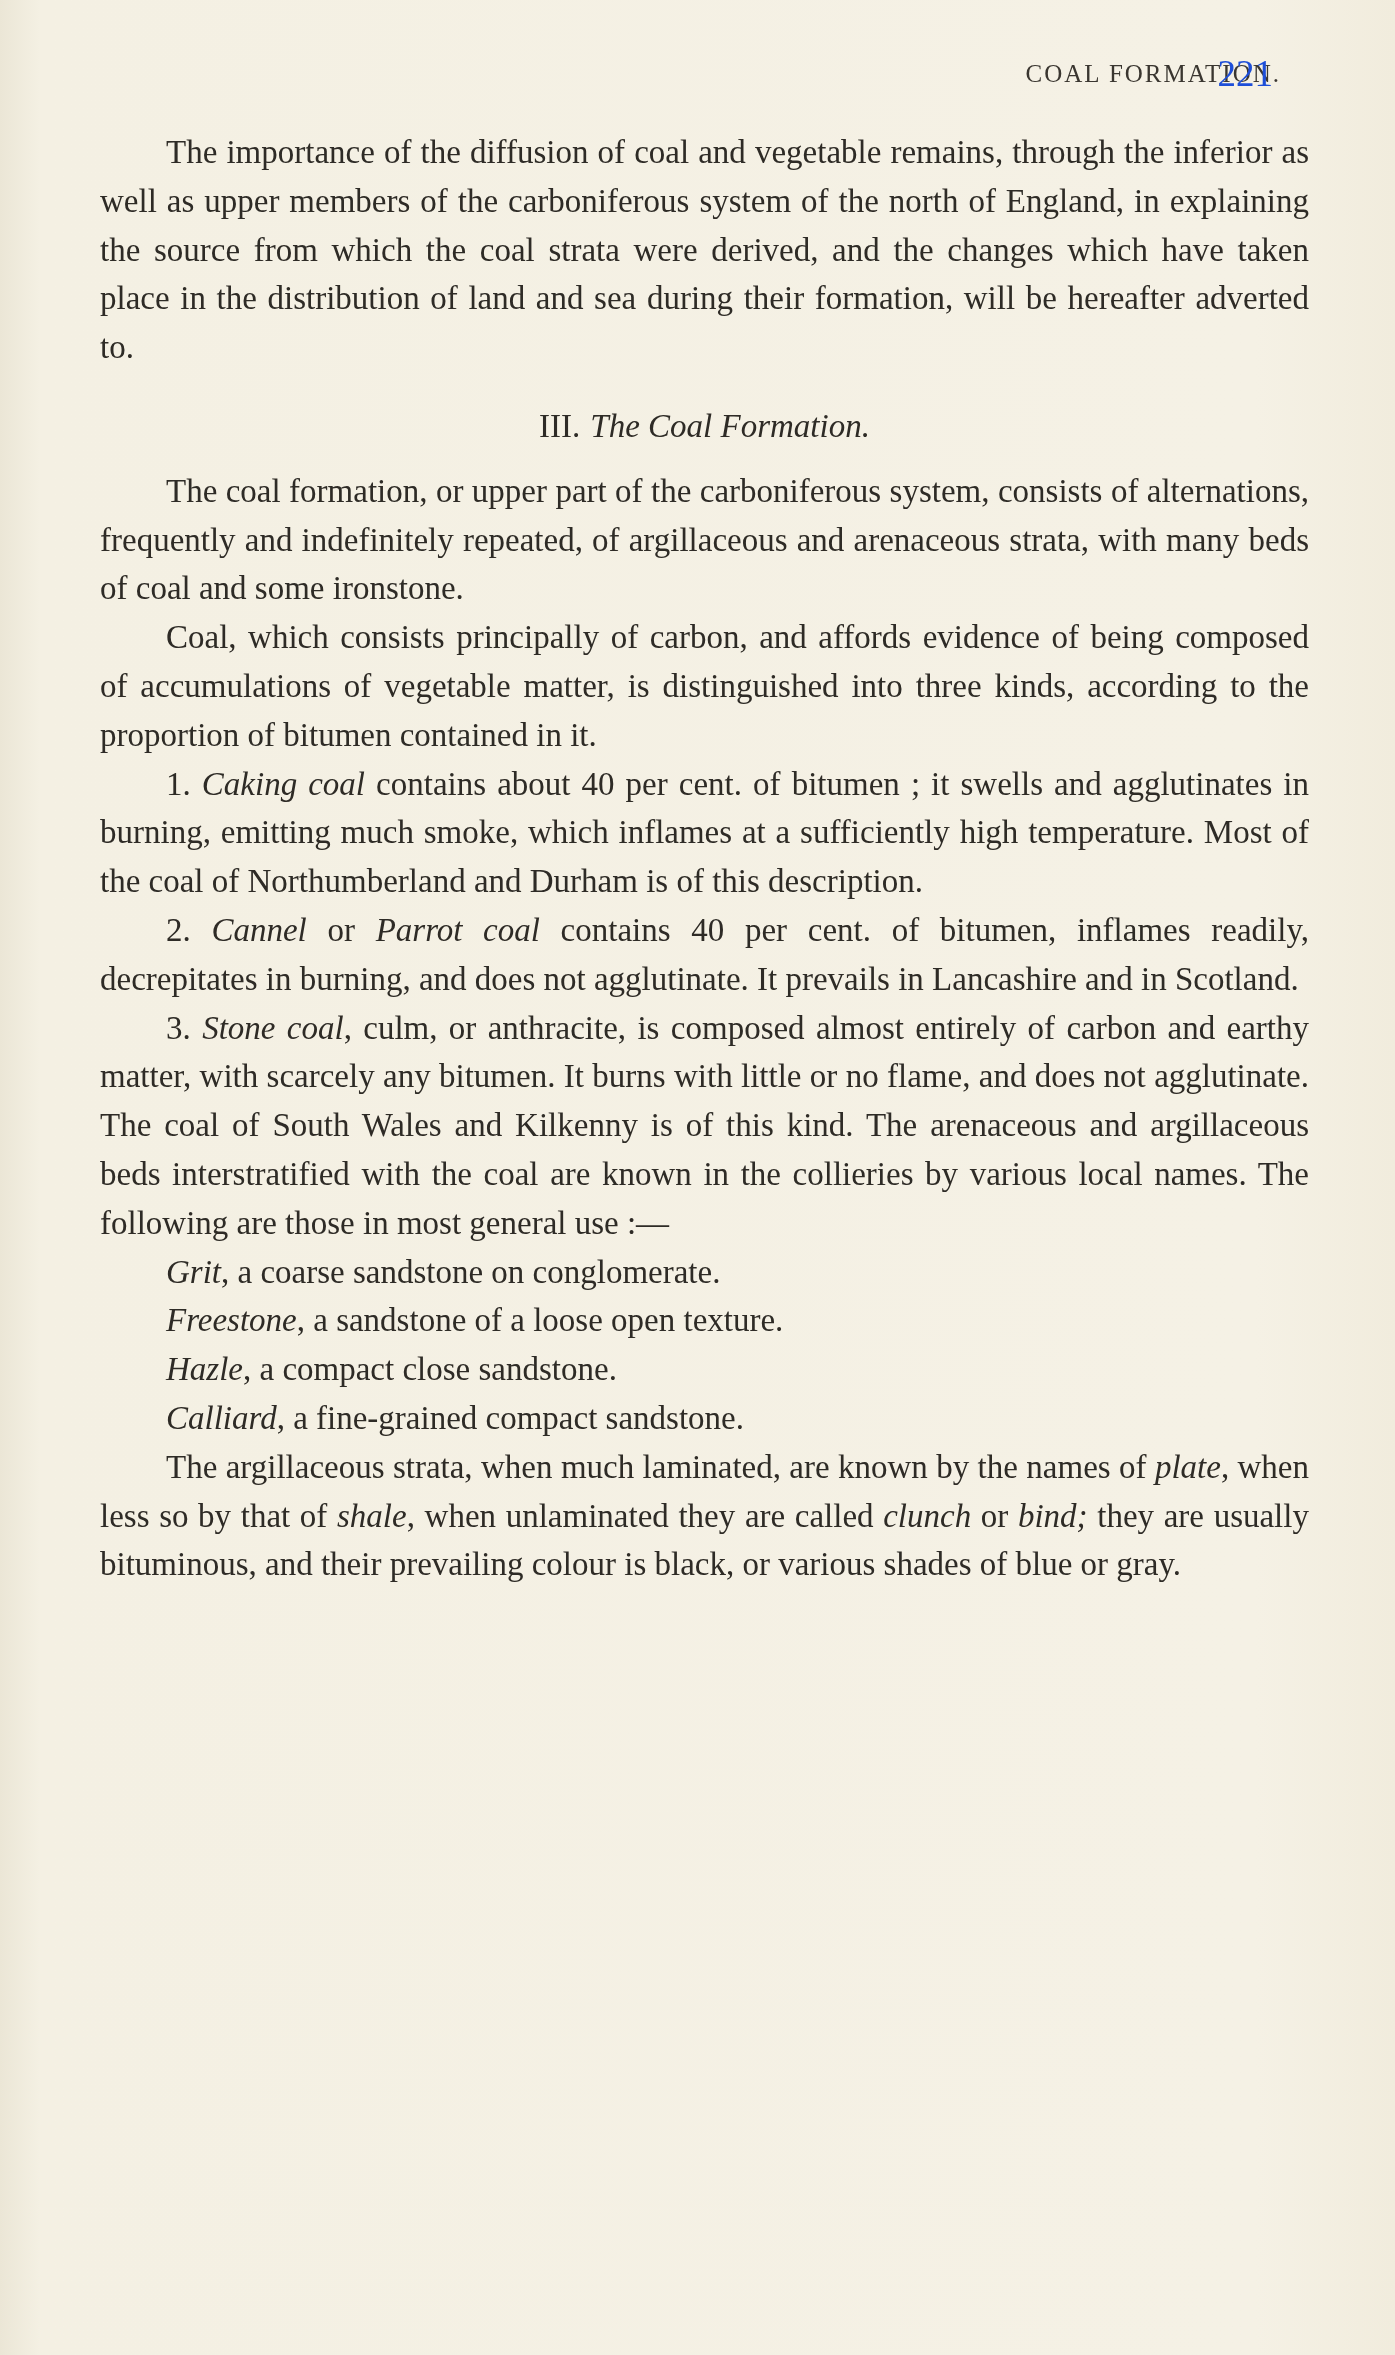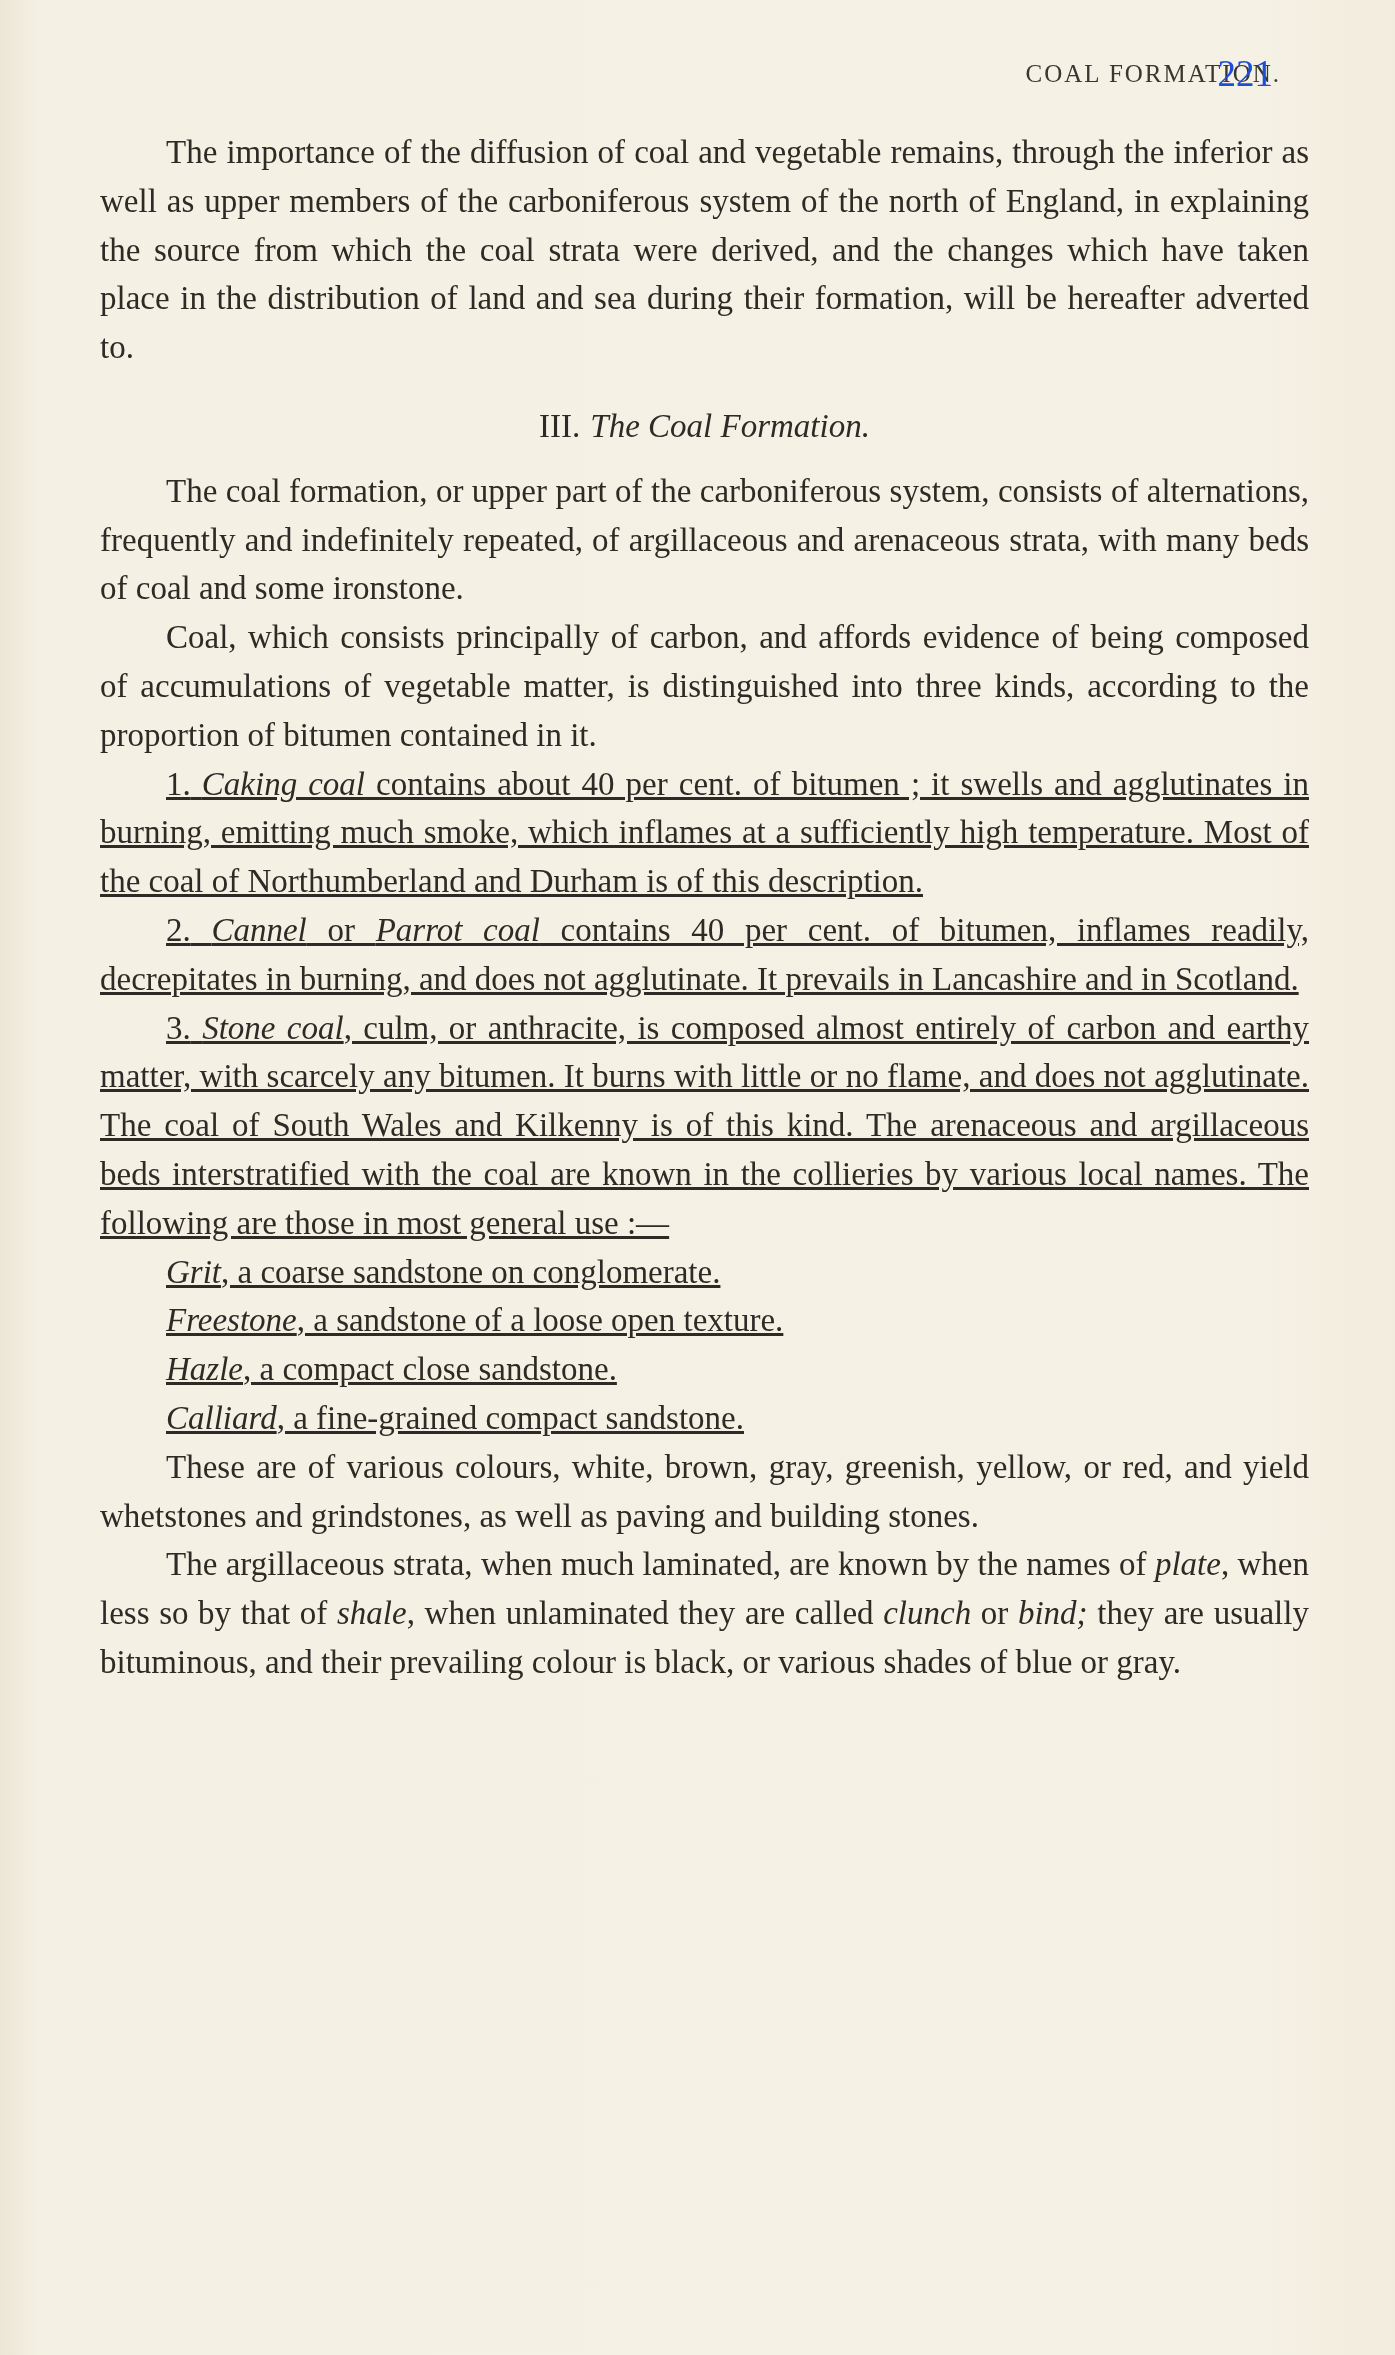--- a/index.html
+++ b/index.html
@@ -28,21 +28,21 @@
   .body-text {
     position: absolute; top: 128px; left: 72px; width: 1209px;
     font-size: 33px; line-height: 48.8px; text-align: justify; margin-left: 28px;
   }
   .body-text p { margin: 0; text-indent: 66px; }
   .section-title {
     text-align: center; margin: 30px 0 16px 0; font-size: 33px; text-indent: 0;
   }
   .section-title .num { margin-right: 10px; }
   .section-title i, .body-text i { font-style: italic; }
-  .list-item { text-indent: 66px; text-decoration: underline; }
+  .list-item { text-indent: 66px; }
 </style>
 </head>
 <body>
 
 <div class="page-bg"></div>
 
 <div class="running-head">
   <div class="head-title">COAL FORMATION.</div>
   <div class="page-number">221</div>
 </div>
@@ -61,16 +61,15 @@
 
   <p class="list-item"><span>2.</span> <i>Cannel</i><span> or </span><i>Parrot coal</i><span> contains 40 per cent. of bitumen, inflames readily, decrepitates in burning, and does not agglutinate. It prevails in Lancashire and in Scotland.</span></p>
 
   <p class="list-item"><span>3.</span> <i>Stone coal</i><span>, culm, or anthracite, is composed almost entirely of carbon and earthy matter, with scarcely any bitumen.  It burns with little or no flame, and does not agglutinate.  The coal of South Wales and Kilkenny is of this kind.  The arenaceous and argillaceous beds interstratified with the coal are known in the collieries by various local names.  The following are those in most general use :—</span></p>
 
   <p class="list-item"><i>Grit</i><span>, a coarse sandstone on conglomerate.</span></p>
   <p class="list-item"><i>Freestone</i><span>, a sandstone of a loose open texture.</span></p>
   <p class="list-item"><i>Hazle</i><span>, a compact close sandstone.</span></p>
   <p class="list-item"><i>Calliard</i><span>, a fine-grained compact sandstone.</span></p>
 
-  <p>These are of various colours, white, brown, gray, greenish, yellow, or red, and yield whetstones and grindstones, as well as paving and building stones.</p>
 
   <p><span>The argillaceous strata, when much laminated, are known by the names of </span><i>plate</i><span>, when less so by that of </span><i>shale</i><span>, when unlaminated they are called </span><i>clunch</i><span> or </span><i>bind;</i><span> they are usually bituminous, and their prevailing colour is black, or various shades of blue or gray.</span></p>
 </div>
 
 </body></html>

